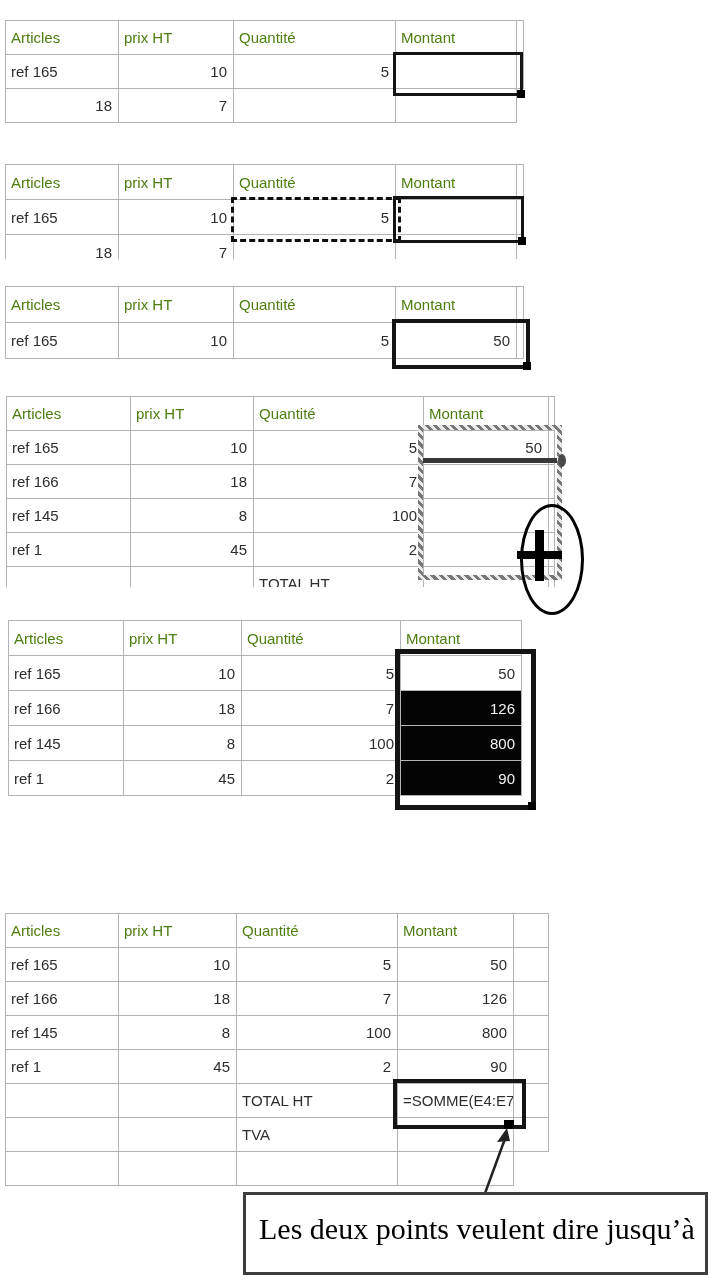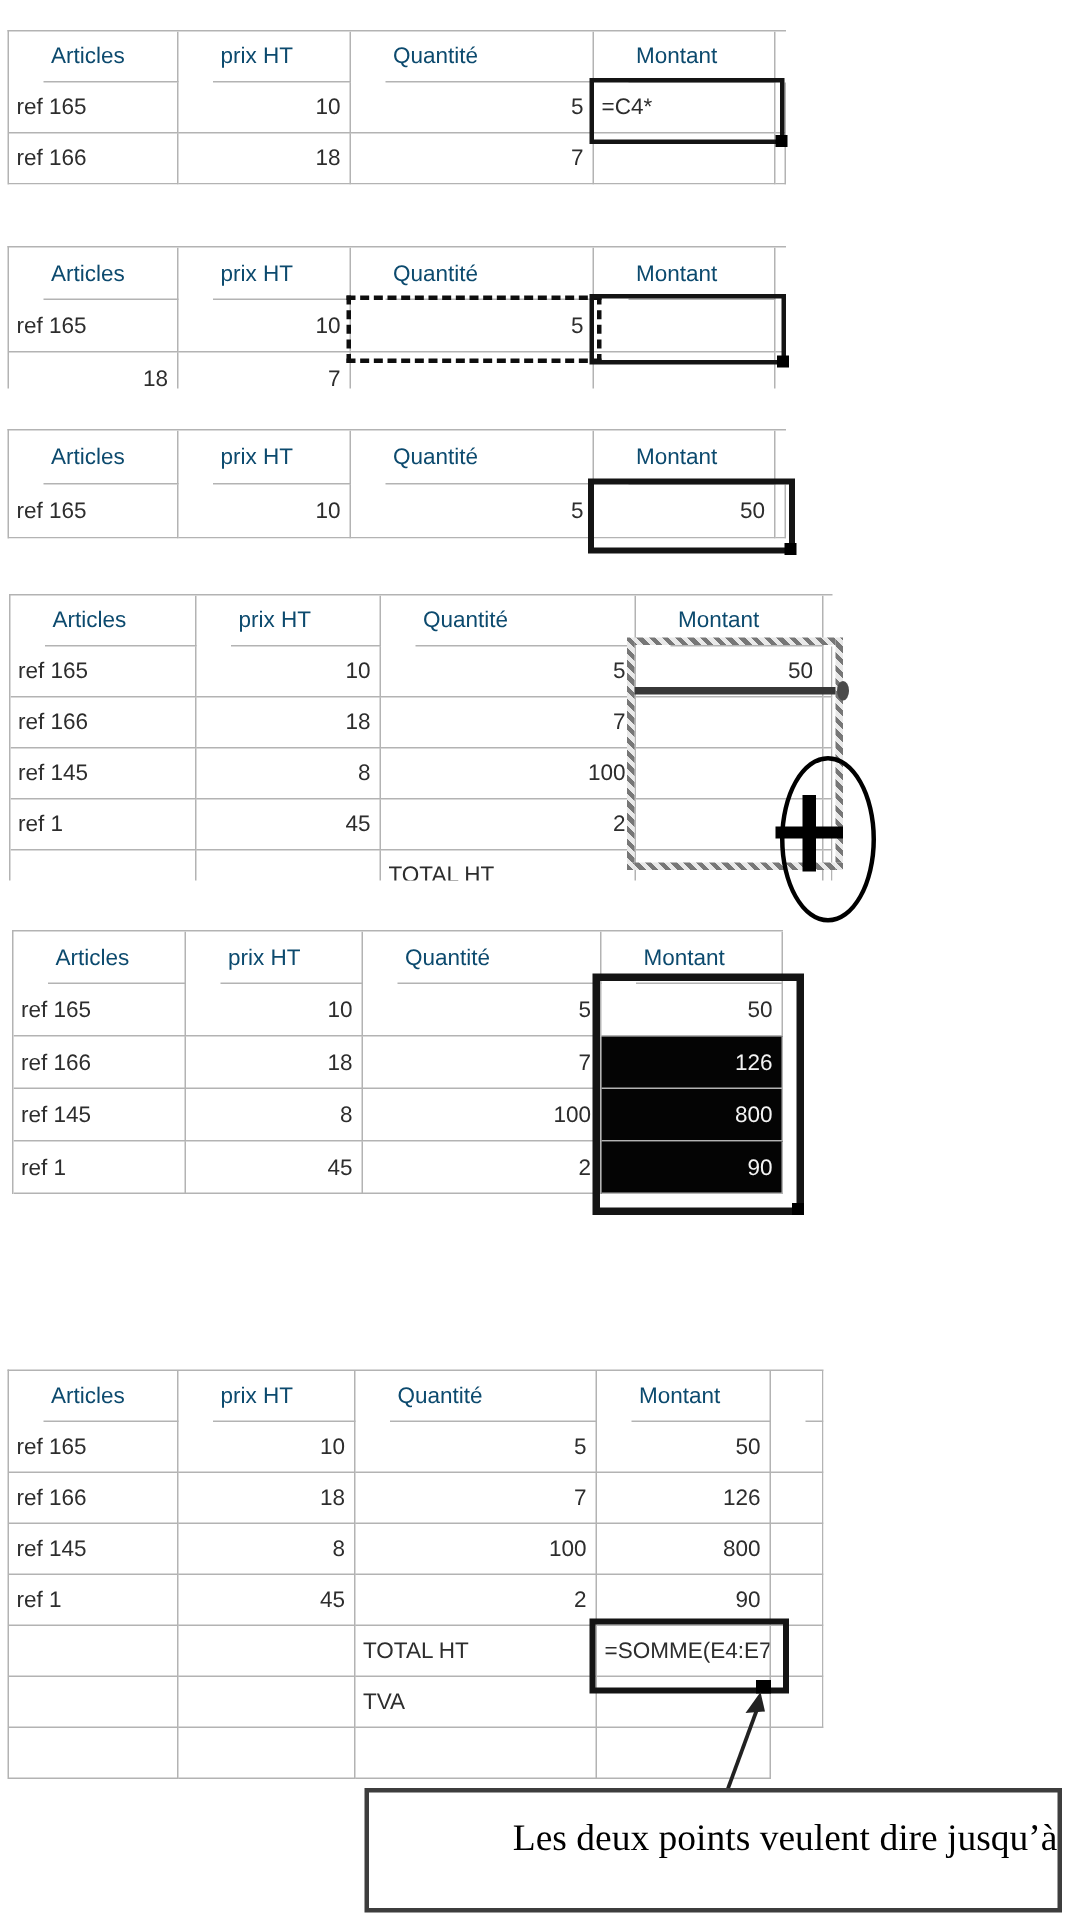--- a/index.html
+++ b/index.html
@@ -13,54 +13,53 @@
   #page{position:relative;width:720px;height:1280px;background:#ffffff;overflow:hidden;
         font-family:"Liberation Sans",sans-serif;color:var(--ink);}
   
   .sheet{position:absolute;display:grid;background:#fff;overflow:hidden;
          border-top:1px solid var(--grid);border-left:1px solid var(--grid);}
   .cell{border-right:1px solid var(--grid);border-bottom:1px solid var(--grid);
         display:flex;align-items:center;font-size:15px;line-height:1;
         white-space:nowrap;overflow:hidden;}
   .cell.txt{justify-content:flex-start;padding-left:5px;}
   .cell.num{justify-content:flex-end;padding-right:6px;}
-  .cell.head{color:#0c4a6e;margin-left:23px;}
+  .cell.head{color:#4d7c0f;}
   .cell.inv{background:var(--inv-bg);color:var(--inv-tx);}
   .caret{display:inline-block;width:2px;height:19px;background:#000;margin-left:1px;}
   
   .ovl{position:absolute;}
   .boldbox{border:3px solid var(--sel);background:transparent;}
   .boldbox.thick{border-width:4px;}
   .fillhandle{position:absolute;right:-5px;bottom:-5px;width:8px;height:8px;background:#000;}
   .marquee{border:3px dashed #0e0e0e;}
   .ants{border:5px solid #888;
         border-image:repeating-linear-gradient(45deg,#777 0 3px,#e9e9e9 3px 6px) 5;}
   .dragline{position:absolute;left:0;right:0;top:28px;height:5px;background:#383838;}
   .dragknob{position:absolute;right:-9px;top:24px;width:8px;height:13px;background:#4a4a4a;border-radius:50%;}
   .ellipse{border:3px solid #000;border-radius:50%;background:transparent;}
   .plusbar{background:#000;}
   .callout{border:3px solid #3d3d3d;background:#fff;
-           font-family:"Liberation Serif",serif;font-size:25px;color:#000;text-align:right;}
+           font-family:"Liberation Serif",serif;font-size:30px;color:#000;}
   .callout .ctext{padding:17px 0 0 13px;display:block;}
 </style>
 </head>
 <body>
 
 <div id="page">
 
   <div class="sheet" style="left: 5px; top: 20px; grid-template-columns: 113px 115px 162px 121px 7px; grid-auto-rows: 34px; width: 518px; height: 102px;">
       <div class="cell txt head">Articles</div>
       <div class="cell txt head">prix HT</div>
       <div class="cell txt head">Quantité</div>
       <div class="cell txt head">Montant</div>
       <div class="cell txt head"></div>
       <div class="cell txt">ref 165</div>
       <div class="cell num">10</div>
       <div class="cell num">5</div>
-      <div class="cell txt">=C4*</div>
       <div class="cell txt"></div>
       <div class="cell txt">ref 166</div>
       <div class="cell num">18</div>
       <div class="cell num">7</div>
       <div class="cell txt"></div>
       <div class="cell txt"></div>
     </div>
 
   <div class="sheet" style="left: 5px; top: 164px; grid-template-columns: 113px 115px 162px 121px 7px; grid-auto-rows: 35px; width: 518px; height: 94px;">
       <div class="cell txt head">Articles</div>

